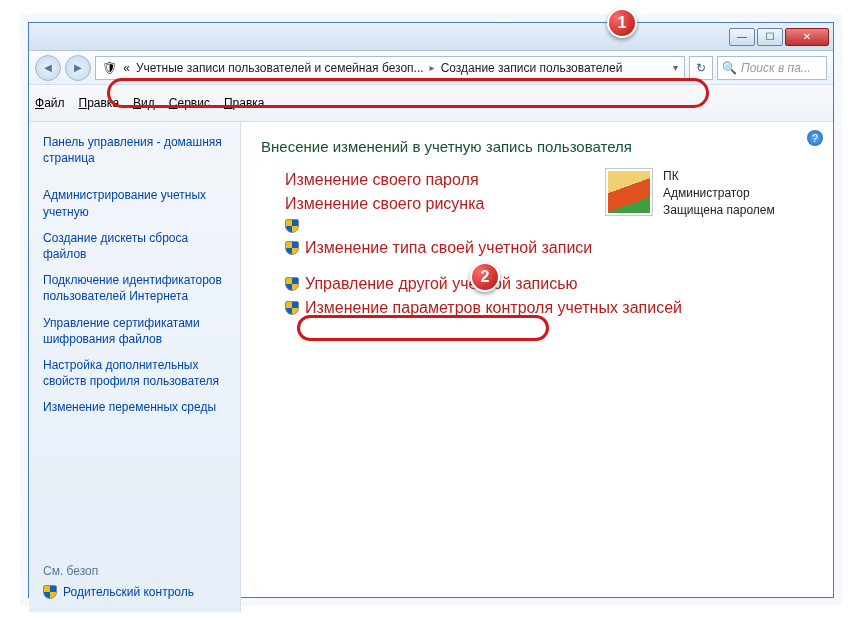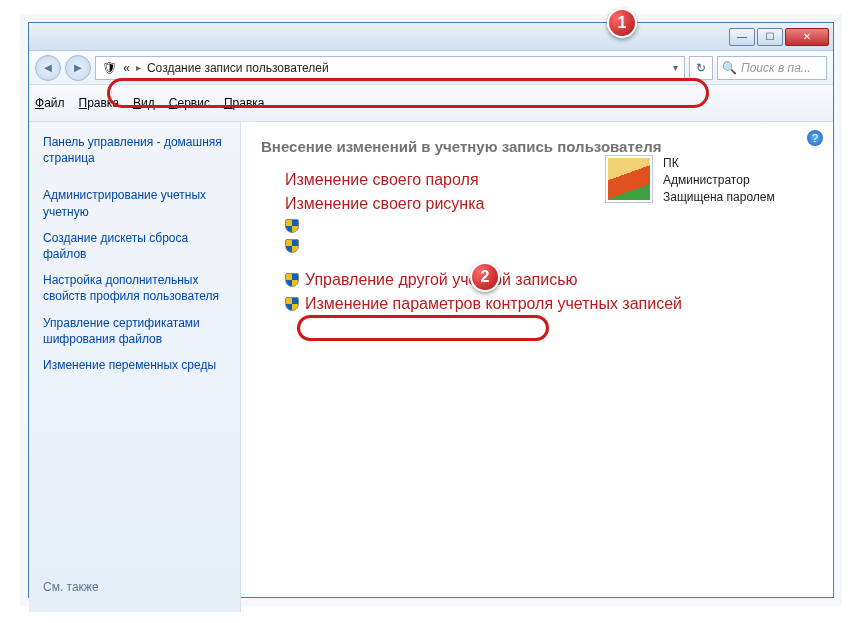--- a/index.html
+++ b/index.html
@@ -34,45 +34,46 @@
 .sidebar { width: 212px; background: linear-gradient(#f2f6fb,#e6eef8); border-right: 1px solid #d4e0ee; padding: 12px 14px; display: flex; flex-direction: column; gap: 10px; position: relative; }
 .sidebar a { color: #0046aa; text-decoration: none; font-size: 12px; line-height: 1.35; display: block; }
 .sidebar .sep { height: 1px; }
 .seealso { margin-top: auto; }
 .seealso .lbl { color: #5a7698; font-size: 12px; margin-bottom: 6px; }
 .seealso .row { display: flex; align-items: center; gap: 6px; }
 .shield { width: 14px; height: 14px; display: inline-block; background: conic-gradient(#1060c0 0 25%, #f0c010 0 50%, #1060c0 0 75%, #f0c010 0 100%); border-radius: 2px 2px 50% 50%; border: 1px solid #888; flex-shrink: 0; }
 
 .main { flex: 1; padding: 16px 20px; position: relative; }
 .help { position: absolute; right: 10px; top: 8px; width: 16px; height: 16px; border-radius: 50%; background: radial-gradient(#6ab0f0,#1060c0); color: #fff; font-size: 11px; display: flex; align-items: center; justify-content: center; }
-.main h1 { font-size: 15px; font-weight: bold; color: #737373; margin-bottom: 16px; }
+.main h1 { font-size: 15px; font-weight: normal; color: #14532d; margin-bottom: 16px; }
 .links { display: flex; flex-direction: column; gap: 6px; margin-left: 24px; margin-bottom: 18px; }
 .links .row { display: flex; align-items: center; gap: 6px; }
 .links a { color: #b91c1c; text-decoration: none; font-size: 16px; }
-.userbox { position: absolute; right: 28px; top: 33px; width: 200px; display: flex; gap: 10px; align-items: flex-start; }
+.userbox { position: absolute; right: 28px; top: 46px; width: 200px; display: flex; gap: 10px; align-items: flex-start; }
 .avatar { width: 48px; height: 48px; border: 1px solid #c0c8d0; background: linear-gradient(160deg,#f0d070 0 40%,#e05020 40% 70%,#40a040 70% 100%); box-shadow: inset 0 0 0 2px #fff; }
 .userbox .info { font-size: 12px; color: #222; line-height: 1.4; }
 </style>
 </head>
 <body>
 
 <div class="window">
 
   <div class="titlebar">
     <div class="titlebtn">—</div>
     <div class="titlebtn">☐</div>
     <div class="titlebtn close">✕</div>
   </div>
 
   <div class="navbar">
     <div class="navbtn">◄</div>
     <div class="navbtn">►</div>
     <div class="addrbar">
       <span>🛡</span>
       <span class="seg">«</span>
+      <span class="seg">Учетные записи пользователей и семейная безоп...</span>
       <span class="arrow">▸</span>
       <span class="seg">Создание записи пользователей</span>
       <span class="arrow" style="margin-left:auto">▾</span>
     </div>
     <div class="refresh">↻</div>
     <div class="search">
       <span class="icon">🔍</span>
       <span>Поиск в па...</span>
     </div>
   </div>
@@ -84,44 +85,50 @@
     <span>Сервис</span>
     <span>Правка</span>
   </div>
 
   <div class="body">
     <div class="sidebar">
       <a>Панель управления - домашняя страница</a>
       <div class="sep"></div>
       <a>Администрирование учетных учетную</a>
       <a>Создание дискеты сброса файлов</a>
+      <a>Подключение идентификаторов пользователей Интернета</a>
+      <a>Управление сертификатами шифрования файлов</a>
       <a>Настройка дополнительных свойств профиля пользователя</a>
-      <a>Управление сертификатами шифрования файлов</a>
       <a>Изменение переменных среды</a>
       <div class="seealso">
-        <div class="lbl">См. также</div>
+        <div class="lbl">См. безоп</div>
+        <div class="row">
+          <span class="shield"></span>
+          <a>Родительский контроль</a>
+        </div>
       </div>
     </div>
 
     <div class="main">
       <div class="help">?</div>
       <h1>Внесение изменений в учетную запись пользователя</h1>
 
       <div class="links">
         <div class="row">
             <a>Изменение своего пароля</a>
           </div>
         <div class="row">
             <a>Изменение своего рисунка</a>
           </div>
         <div class="row">
             <span class="shield"></span>
           </div>
         <div class="row">
             <span class="shield"></span>
+            <a>Изменение типа своей учетной записи</a>
           </div>
       </div>
 
       <div class="links">
         <div class="row">
             <span class="shield"></span>
             <a>Управление другой учетной записью</a>
           </div>
         <div class="row">
             <span class="shield"></span>

